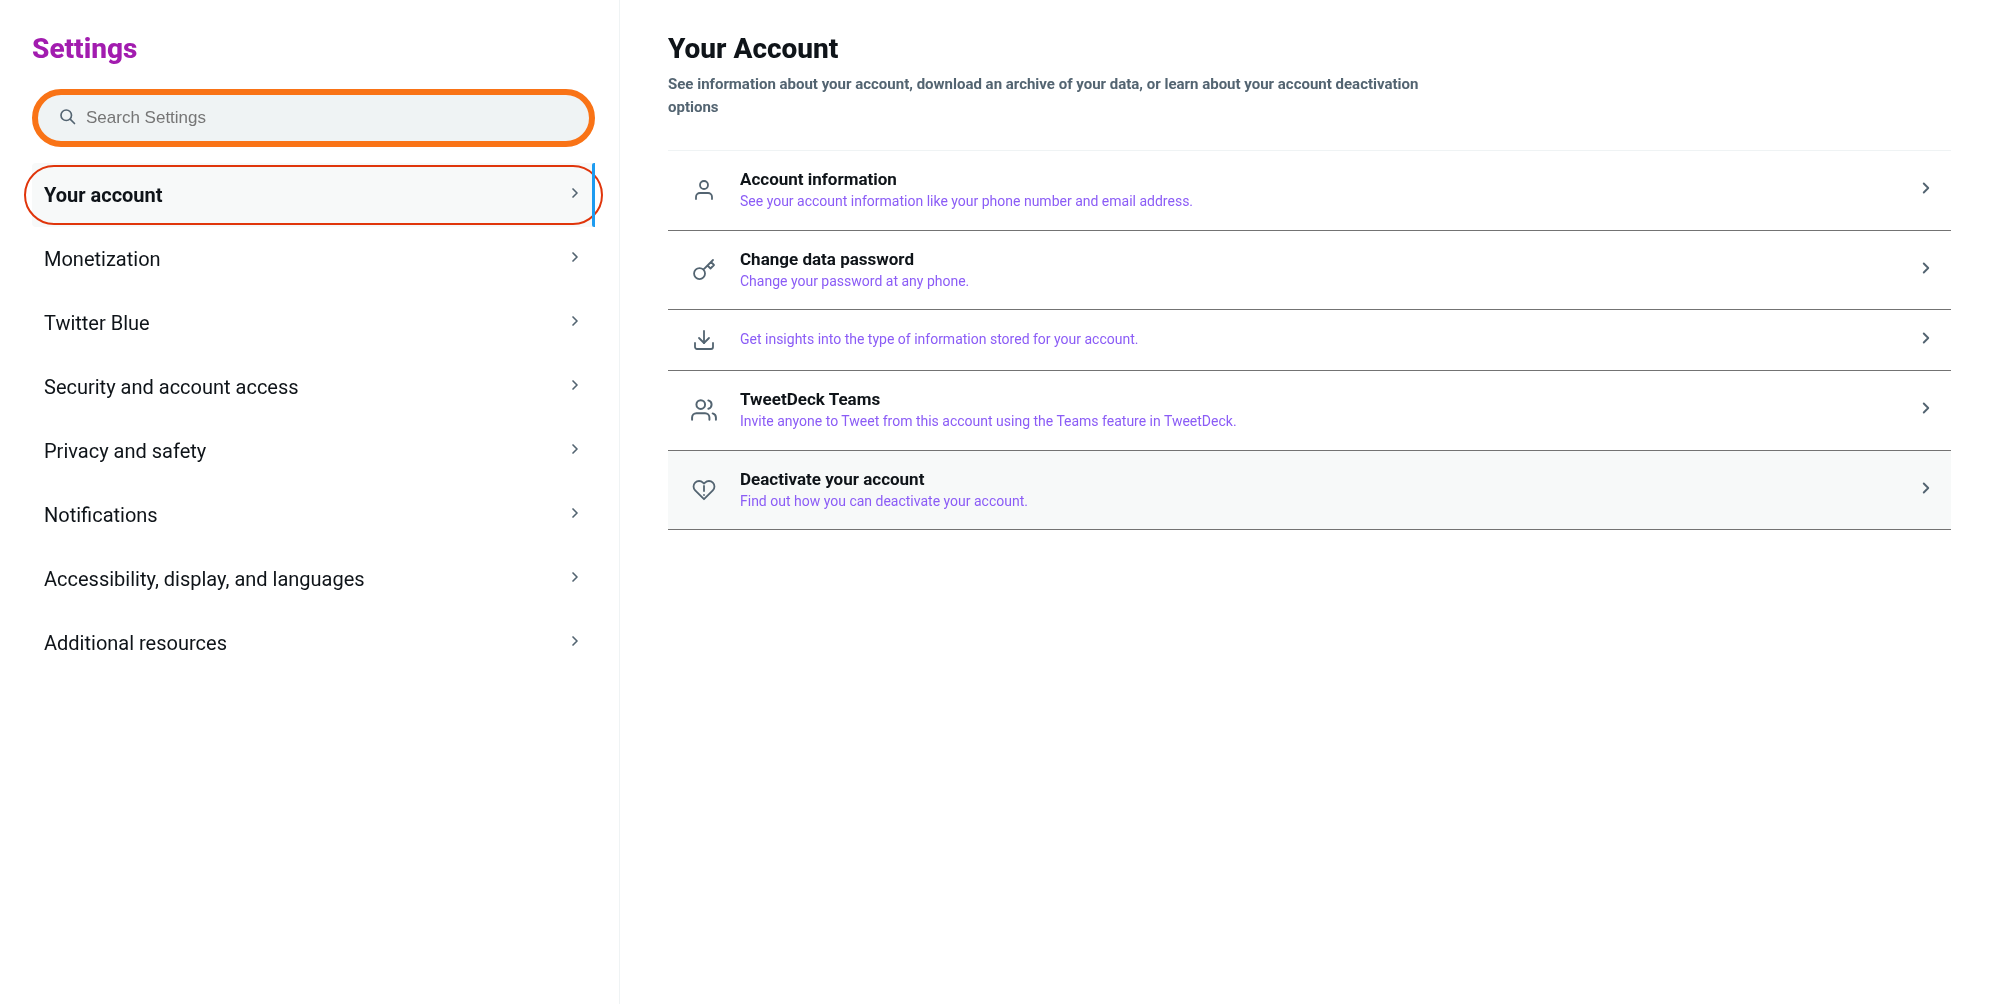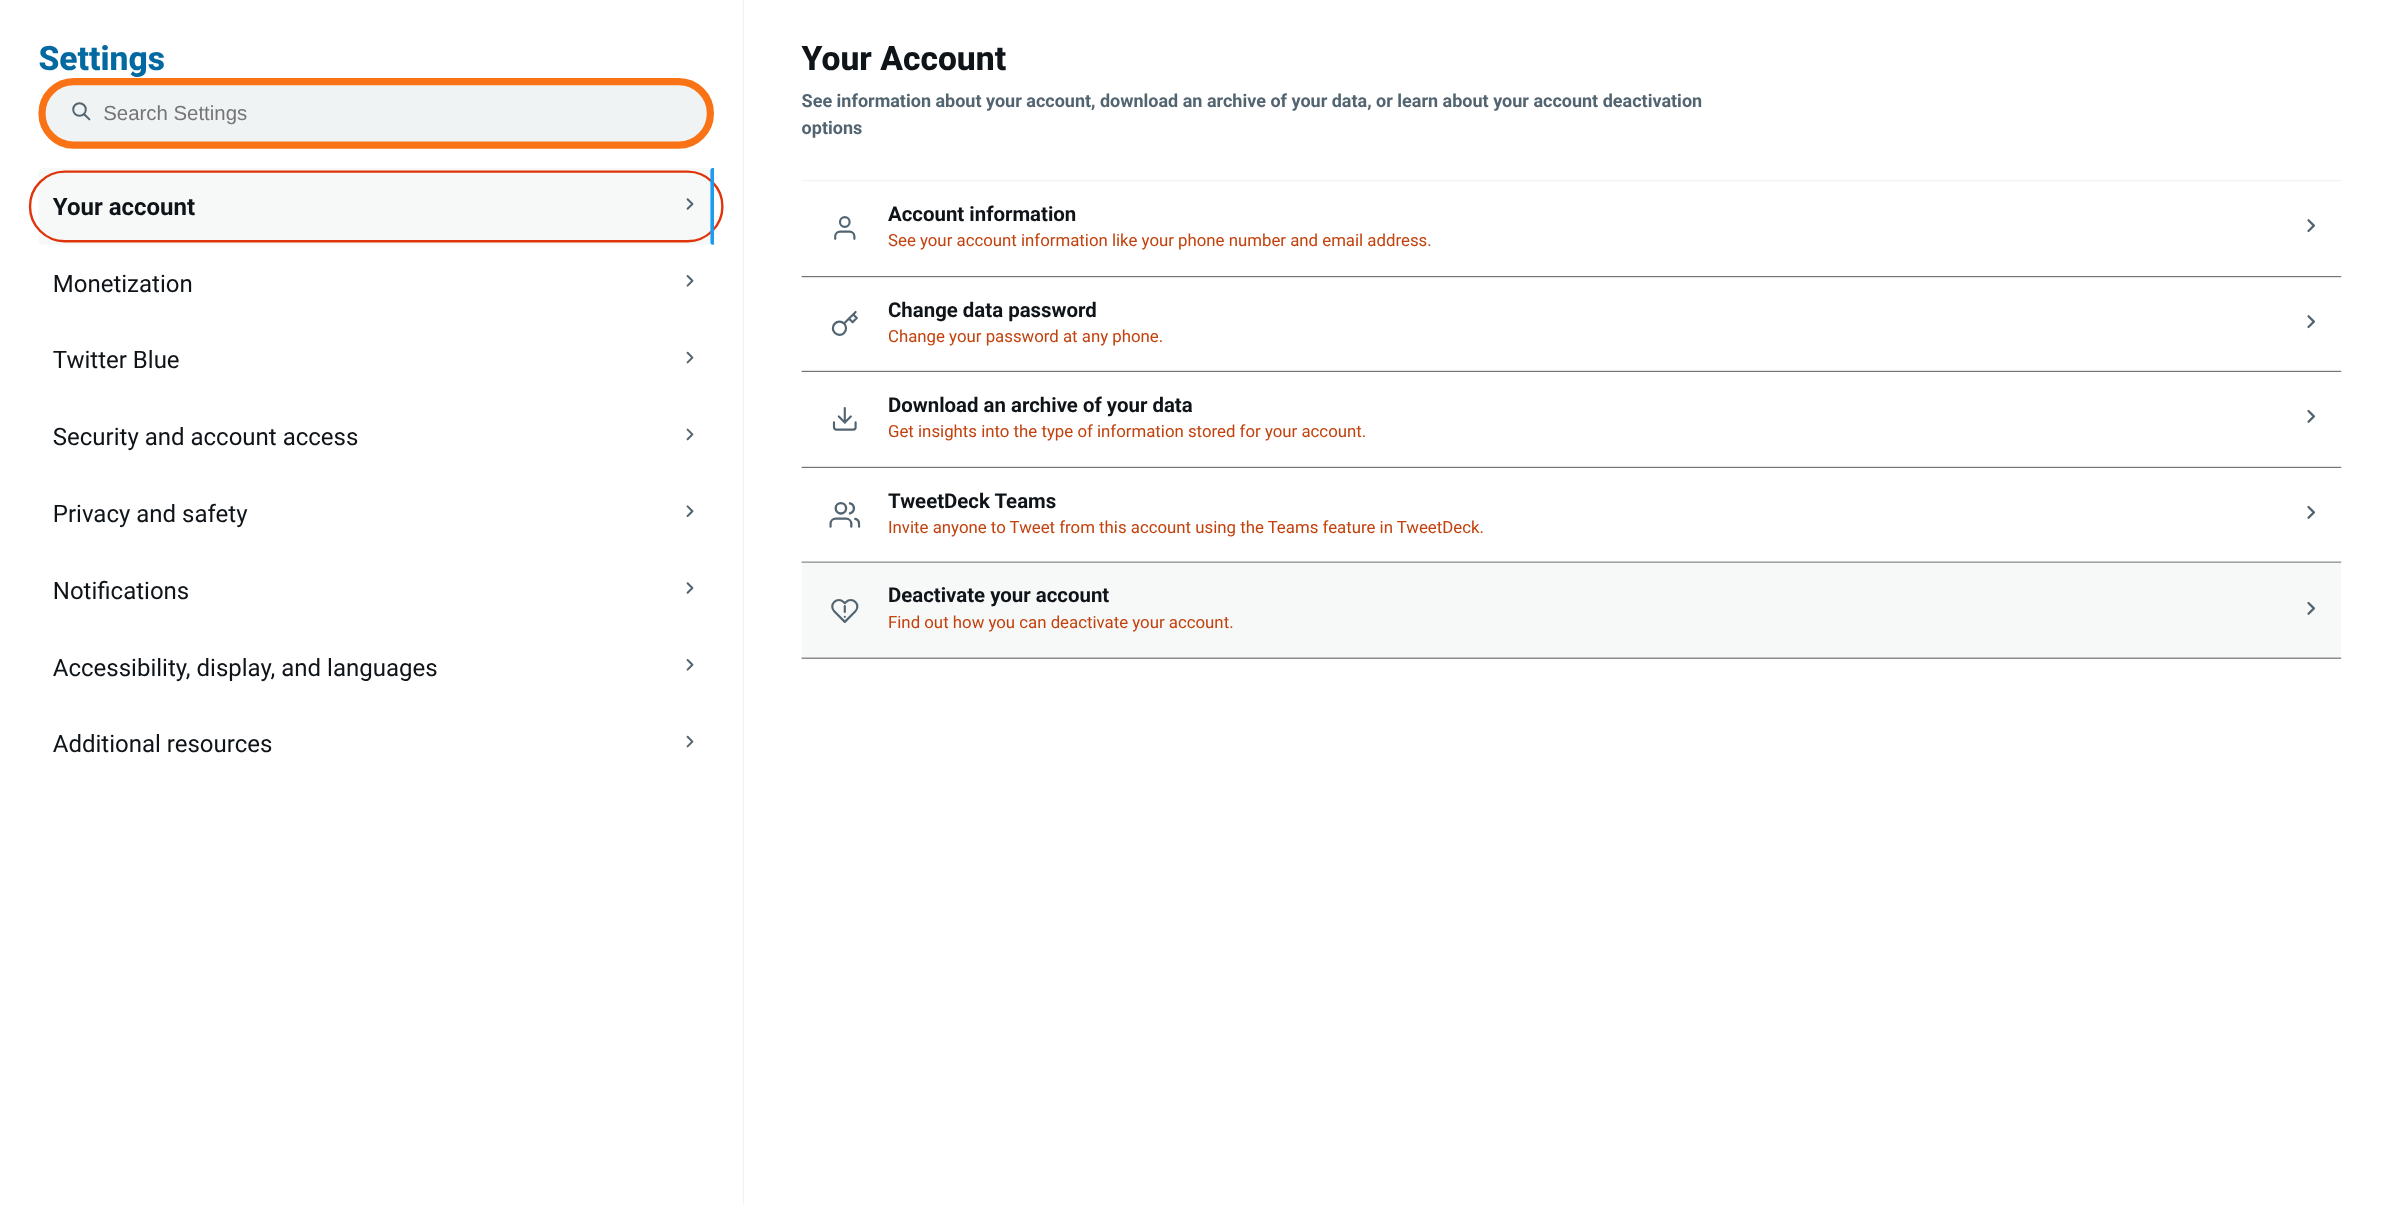--- a/index.html
+++ b/index.html
@@ -17,21 +17,22 @@
       width: 620px;
       min-width: 620px;
       padding: 32px 24px 0 32px;
       border-right: 1px solid #eff3f4;
       overflow-y: auto;
     }
 
     .settings-title {
       font-size: 28px;
       font-weight: 800;
-      color: #0369a1;
+      color: #a21caf;
+      margin-bottom: 24px;
     }
 
     .search-bar {
       display: flex;
       align-items: center;
       gap: 10px;
       background: #eff3f4;
       border: 6px solid #f97316;
       border-radius: 9999px;
       padding: 12px 20px;
@@ -168,21 +169,21 @@
 
     .menu-item-title {
       font-size: 17px;
       font-weight: 700;
       color: #0f1419;
       margin-bottom: 3px;
     }
 
     .menu-item-desc {
       font-size: 14px;
-      color: #c2410c;
+      color: #8b5cf6;
       line-height: 1.4;
     }
 
     .menu-chevron {
       color: #536471;
       font-size: 16px;
       margin-left: 12px;
     }
   </style>
 </head>
@@ -321,21 +322,20 @@
 
     <li class="menu-item">
       <div class="menu-icon">
         <svg width="24" height="24" viewBox="0 0 24 24" fill="none" stroke="#536471" stroke-width="1.8" stroke-linecap="round" stroke-linejoin="round">
           <path d="M21 15v4a2 2 0 0 1-2 2H5a2 2 0 0 1-2-2v-4"></path>
           <polyline points="7 10 12 15 17 10"></polyline>
           <line x1="12" y1="15" x2="12" y2="3"></line>
         </svg>
       </div>
       <div class="menu-content">
-        <div class="menu-item-title">Download an archive of your data</div>
         <div class="menu-item-desc">Get insights into the type of information stored for your account.</div>
       </div>
       <span class="menu-chevron">
         <svg width="18" height="18" viewBox="0 0 24 24" fill="none" stroke="#536471" stroke-width="2.5" stroke-linecap="round" stroke-linejoin="round">
           <polyline points="9 18 15 12 9 6"></polyline>
         </svg>
       </span>
     </li>
 
     <li class="menu-item">

